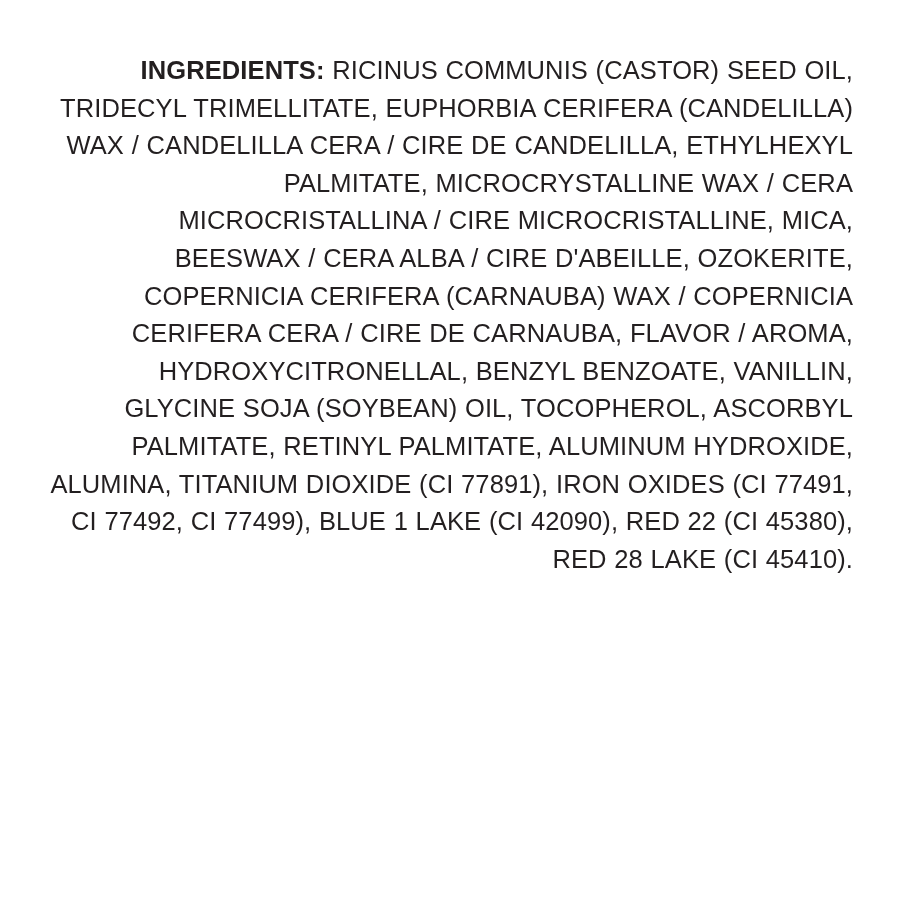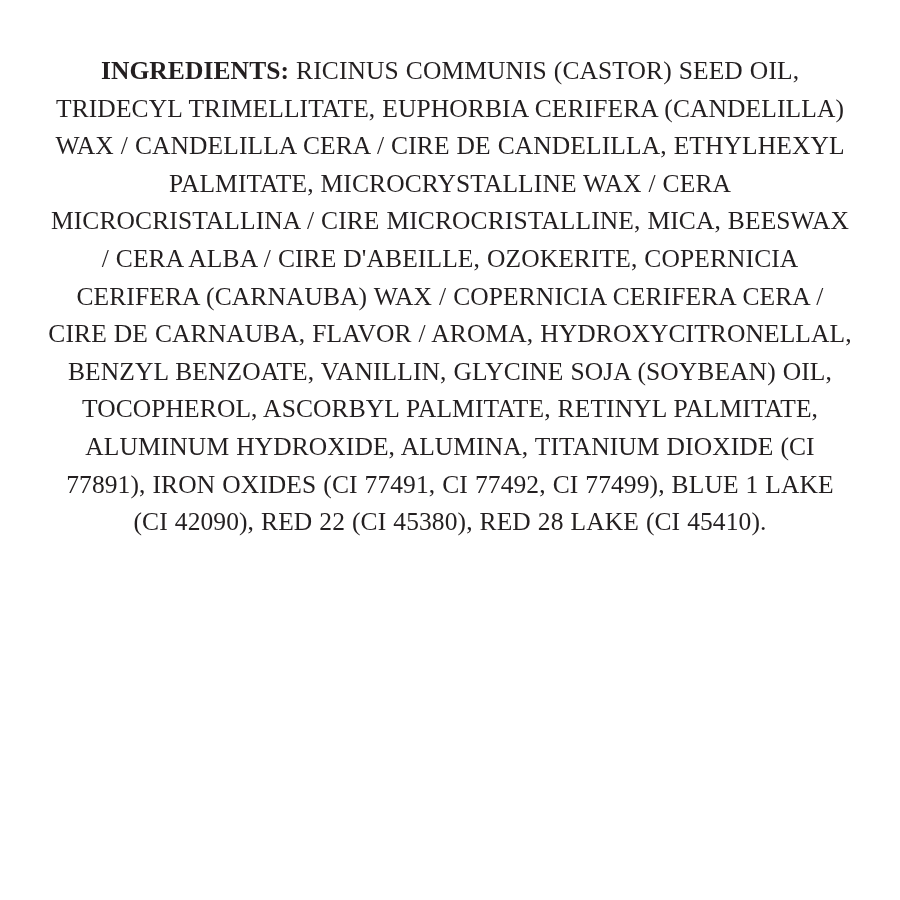--- a/index.html
+++ b/index.html
@@ -20,27 +20,27 @@
     background: #ffffff;
     box-sizing: border-box;
   }
   .ingredients-block {
     position: absolute;
     left: 47px;
     top: 52px;
     width: 806px;
   }
   .ingredients-text {
-    font-family: Liberation Serif, serif;
+    font-family: Liberation Sans, sans-serif;
     font-size: 25.5px;
     line-height: 37.6px;
     color: #231f20;
     letter-spacing: 0.1px;
     word-spacing: 0.5px;
-    text-align: center;
+    text-align: right;
     margin: 0;
   }
   .ingredients-label {
     font-weight: bold;
     color: #231f20;
   }
   .ingredients-body {
     font-weight: normal;
     color: #231f20;
   }

